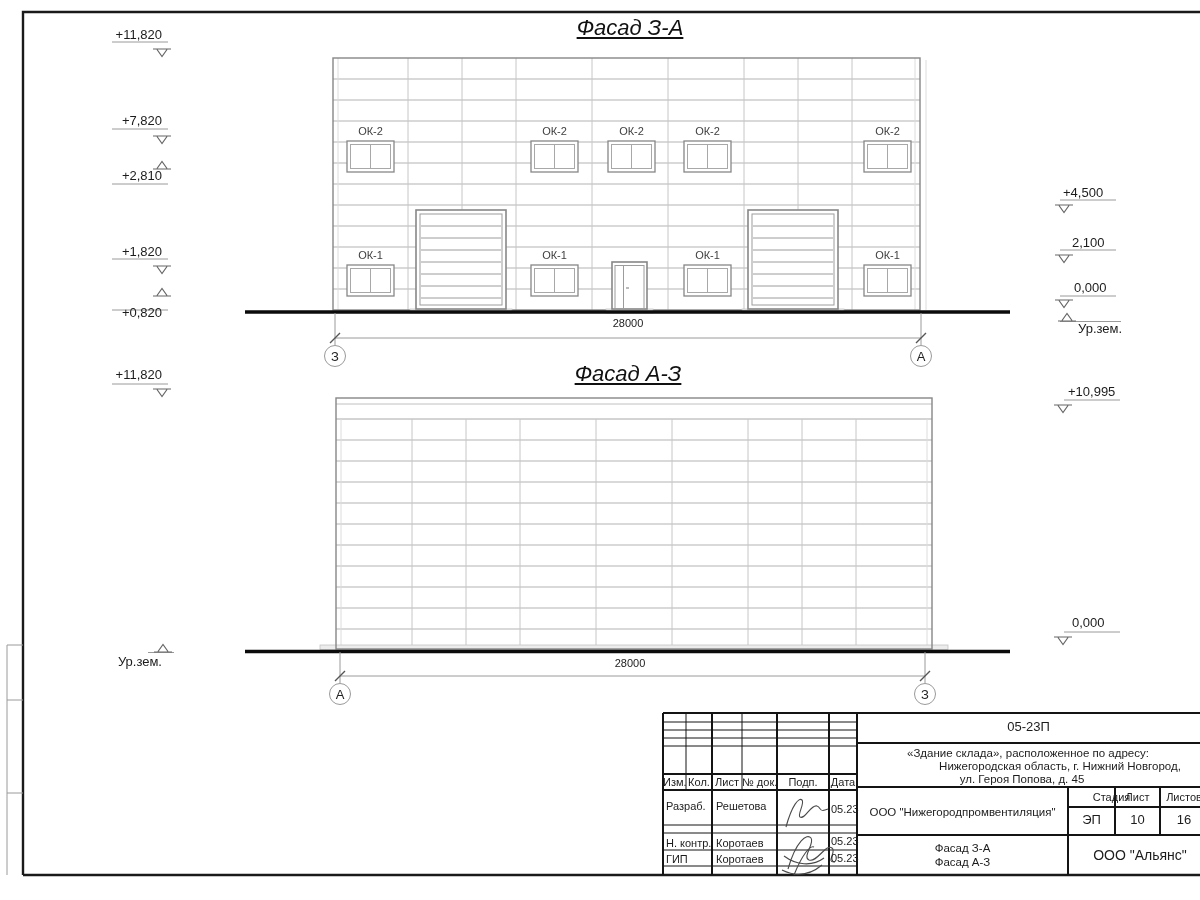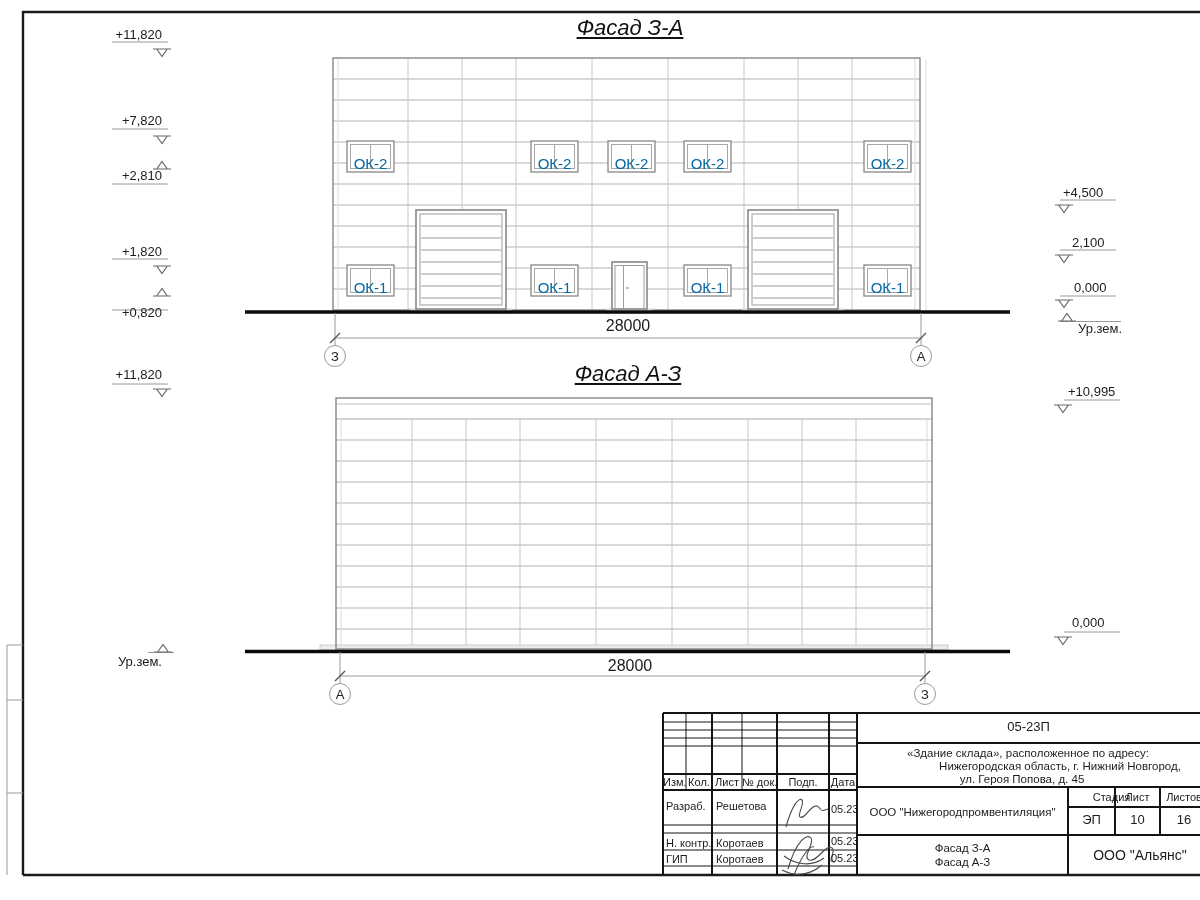--- a/index.html
+++ b/index.html
@@ -3,23 +3,23 @@
 <meta charset="utf-8">
 <style>
   html,body{margin:0;padding:0;background:#fff;}
   #sheet{position:relative;width:1200px;height:900px;background:#ffffff;overflow:hidden;
          font-family:"Liberation Sans",sans-serif;}
   .abs{position:absolute;left:0;top:0;}
   .t{position:absolute;color:#1c1c1c;white-space:nowrap;line-height:1.12;}
   .ctr{text-align:center;}
   .rt{text-align:right;}
   .facade-title{font-size:22px;font-style:italic;text-decoration:underline;color:#111;}
-  .wl{position:absolute;width:47px;text-align:center;font-size:15px;color:#0369a1;white-space:nowrap;margin-top:30px;}
+  .wl{position:absolute;width:47px;text-align:center;font-size:11px;color:#404040;white-space:nowrap;}
   .elv{font-size:13px;text-align:right;}
-  .dim{font-size:16px;}
+  .dim{font-size:11px;}
   .axl{position:absolute;width:22px;text-align:center;font-size:13px;color:#222;}
   .tb11{font-size:11px;}
   .tb115{font-size:11.5px;}
   .tb13{font-size:13px;}
   .tb14{font-size:14px;}
 </style>
 </head>
 <body>
 
 <div id="sheet">

